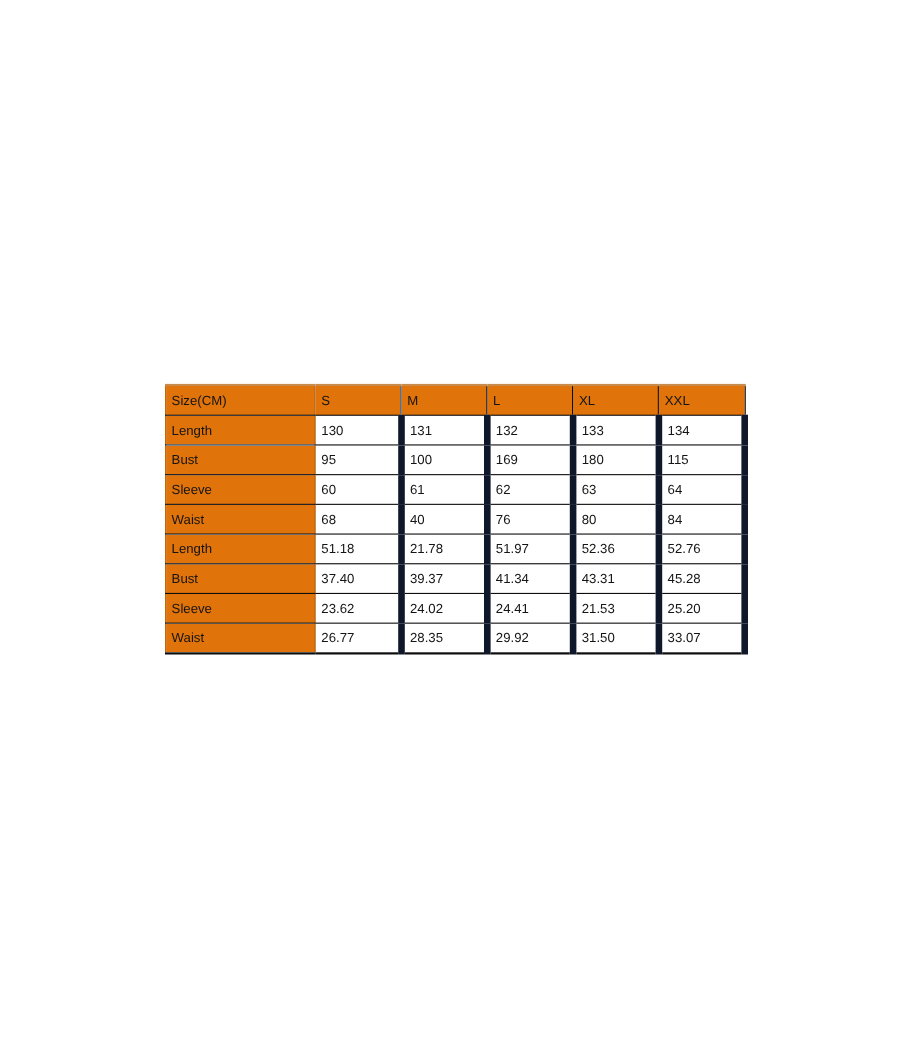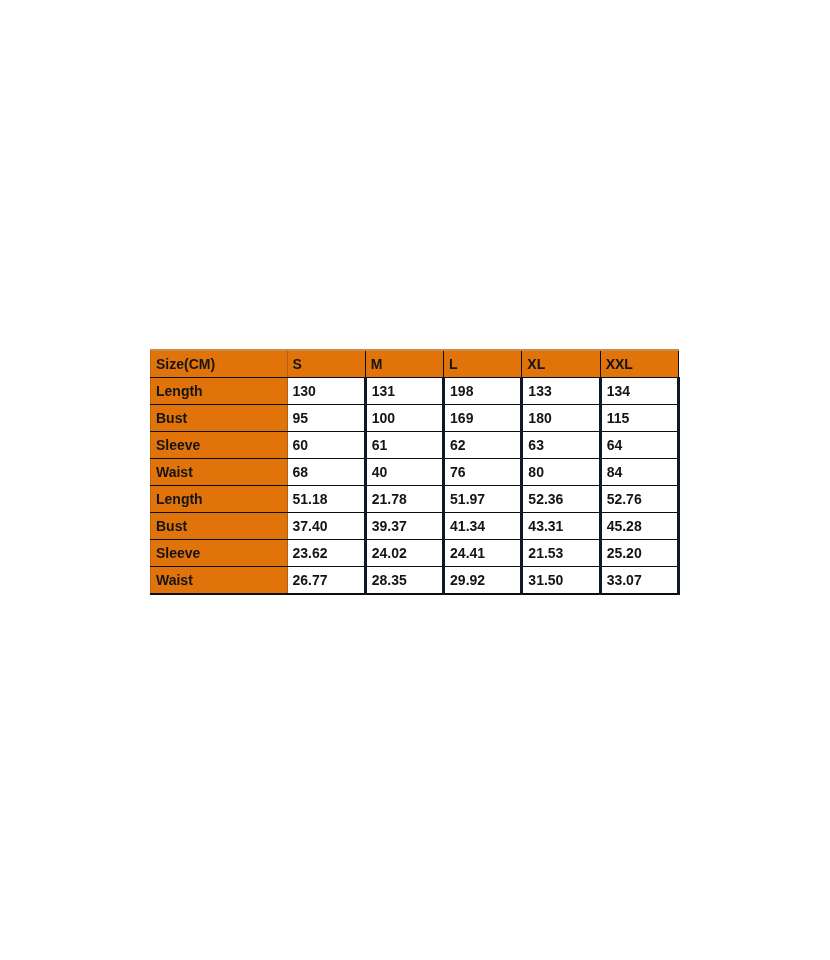--- a/index.html
+++ b/index.html
@@ -21,32 +21,31 @@
     top: 349px;
     width: 530px;
     border-collapse: collapse;
     table-layout: fixed;
     background: #ffffff;
   }
 
   #size-chart-table td {
     height: 26px;
     padding: 0 0 0 5px;
-    font-size: 14px;
+    font-size: 12px;
     line-height: 26px;
     color: #141414;
     vertical-align: middle;
     white-space: nowrap;
     overflow: hidden;
     border-top: 1.6px solid #0d0d0d;
     border-bottom: 1.6px solid #0d0d0d;
     border-left: 1px solid #4a4a4a;
     border-right: 1px solid #4a4a4a;
     box-sizing: border-box;
-    font-weight: bold;
   }
 
   
   #size-chart-table .col-label { width: 136px; }
   #size-chart-table .col-size  { width: 78px;  }
 
   
   #size-chart-table td.orange {
     background: #e1730b;
     border-left-color: #b35c09;
@@ -59,21 +58,21 @@
   #size-chart-table tr.header-row td.col-size {
     background: #e1730b;
     border-left-color: #0d0d0d;
     border-right-color: #0d0d0d;
   }
 
   
   #size-chart-table td.data {
     background: #ffffff;
     border-left: 1px solid #555555;
-    border-right: 3px solid #0f172a;
+    border-right: 6px solid #0f172a;
   }
 
   
   #size-chart-table tr:first-child td {
     border-top: 2px solid #c98b4a;
   }
   #size-chart-table tr:last-child td {
     border-bottom: 2px solid #0d0d0d;
   }
 
@@ -100,21 +99,21 @@
       <td class="col-size">M</td>
       <td class="col-size">L</td>
       <td class="col-size">XL</td>
       <td class="col-size">XXL</td>
     </tr>
 
     <tr>
       <td class="orange col-label">Length</td>
       <td class="data col-size">130</td>
       <td class="data col-size">131</td>
-      <td class="data col-size">198</td>
+      <td class="data col-size">132</td>
       <td class="data col-size">133</td>
       <td class="data col-size">134</td>
     </tr>
 
     <tr>
       <td class="orange col-label">
         <span class="cell-wrap">
           
           <span>Bust</span>
         </span>

